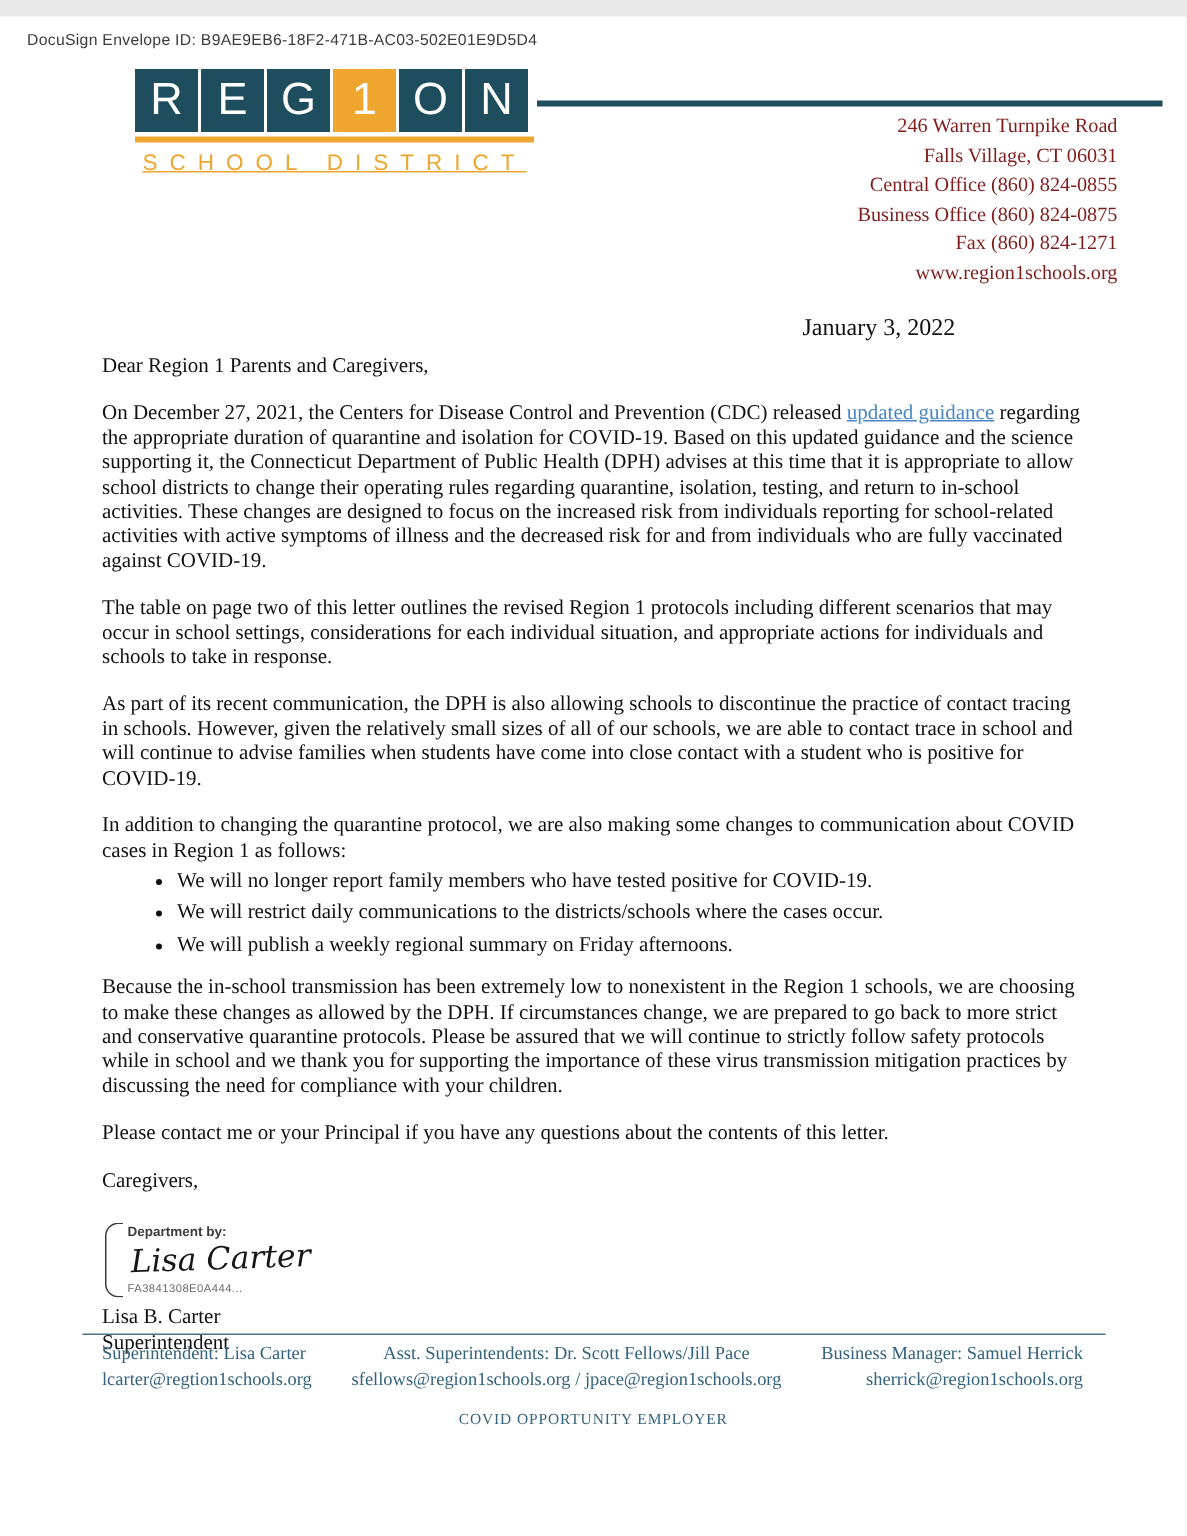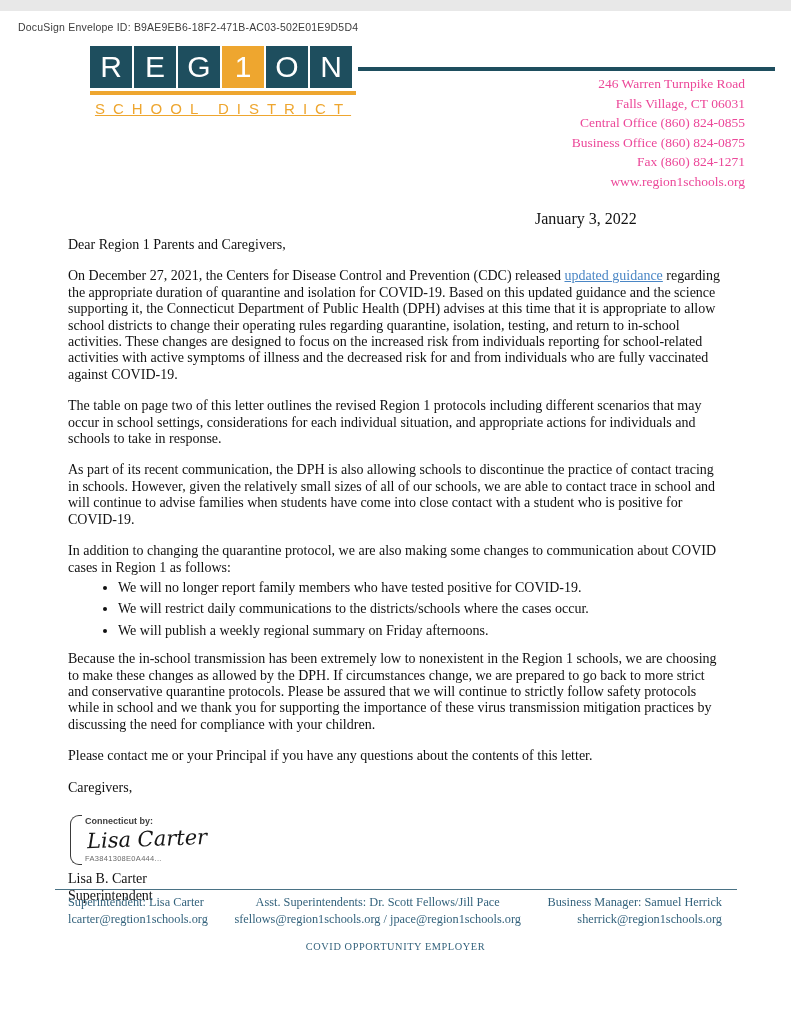--- a/index.html
+++ b/index.html
@@ -25,21 +25,21 @@
   .logo-box.orange { background:#eea62f; }
   .logo-rule { height:4px; background:#eea62f; margin-top:3px; }
   .logo-subtitle {
     margin-top:5px; color:#eea62f; text-align:center;
     font-family:"Liberation Sans","DejaVu Sans",sans-serif;
     font-size:15px; letter-spacing:8px; white-space:nowrap;text-decoration:underline;
   }
   .header-rule { position:absolute; left:358px; top:56px; width:417px; height:4px; background:#1e4e5e; }
   .contact {
     position:absolute; right:46px; top:63px; text-align:right;
-    color:#ec4899; font-size:13.5px; line-height:19.5px;
+    color:#7f1d1d; font-size:13.5px; line-height:19.5px;
   }
   
   .date { position:absolute; left:535px; top:199px; font-size:16px; }
   .body-text { position:absolute; left:68px; top:226px; width:656px; font-size:14px; line-height:16.4px; }
   .body-text p { margin-bottom:15px; }
   .salutation { margin-bottom:17px; }
   a.doc-link { color:#4a86c5; text-decoration:underline; cursor:pointer; }
   ul.change-list { margin:0 0 12px 0; padding-left:50px; }
   ul.change-list li { margin-bottom:5px; line-height:16.4px; }
   .closing { margin-bottom:6px; }
@@ -115,21 +115,21 @@
       <li>We will publish a weekly regional summary on Friday afternoons.</li>
     </ul>
 
     <p>Because the in-school transmission has been extremely low to nonexistent in the Region 1 schools, we are choosing to make these changes as allowed by the DPH. If circumstances change, we are prepared to go back to more strict and conservative quarantine protocols. Please be assured that we will continue to strictly follow safety protocols while in school and we thank you for supporting the importance of these virus transmission mitigation practices by discussing the need for compliance with your children.</p>
 
     <p>Please contact me or your Principal if you have any questions about the contents of this letter.</p>
 
     <p class="closing">Caregivers,</p>
 
     <div class="stamp">
-      <div class="stamp-label">Connecticut by:</div>
+      <div class="stamp-label">Department by:</div>
       <div class="stamp-sig">Lisa Carter</div>
       <div class="stamp-id">FA3841308E0A444...</div>
     </div>
 
     <div class="signer-name">Lisa B. Carter</div>
     <div class="signer-title">Superintendent</div>
   </div>
 
   <div class="footer">
     <div class="footer-rule"></div>

